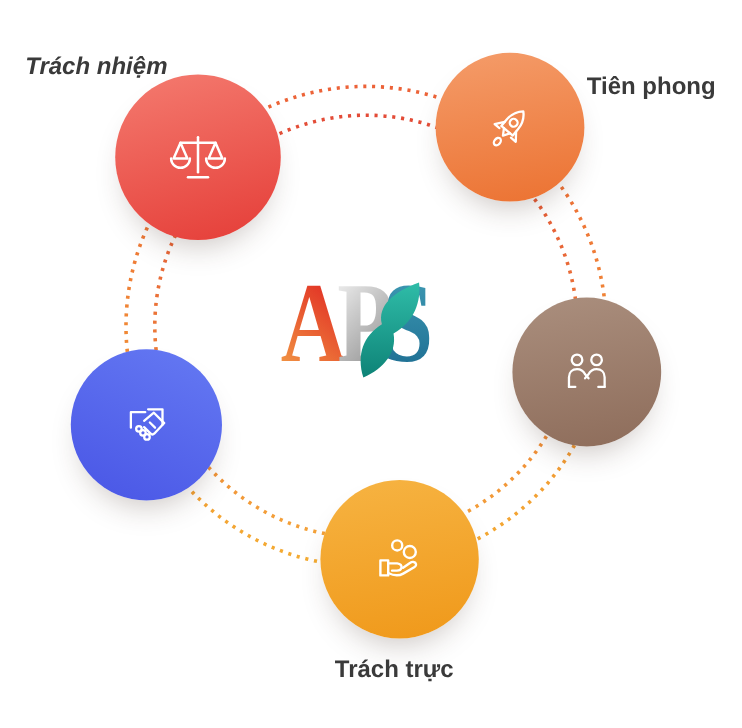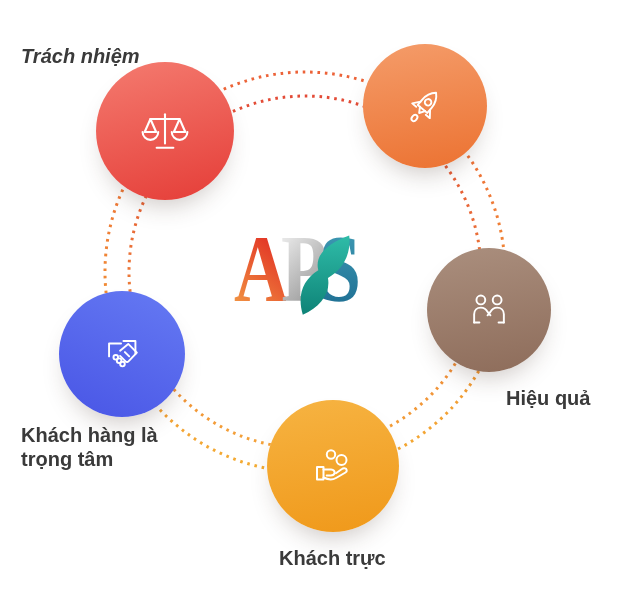--- a/index.html
+++ b/index.html
@@ -109,56 +109,55 @@
           <path d="M24,6 C28.5,10 30.5,15 30.5,21 L30.5,28 L17.5,28 L17.5,21 C17.5,15 19.5,10 24,6 Z"></path>
           <circle cx="24" cy="19" r="3.4"></circle>
           <path d="M17.5,23.5 L12,30.5 L17.5,30.5"></path>
           <path d="M30.5,23.5 L36,30.5 L30.5,30.5"></path>
           <path d="M20.5,28 L24,33.5 L27.5,28"></path>
         </g>
         <ellipse cx="13" cy="36.5" rx="2.6" ry="3.6" transform="rotate(40 13 36.5)"></ellipse>
       </svg>
     </span>
   </div>
+  <div class="value-label label-tien">Tiên phong</div>
 
   <div class="value-circle circle-brown">
     <span class="icon">
       <svg width="46" height="46" viewBox="0 0 48 48">
         <circle cx="15.5" cy="13.5" r="4.6"></circle>
         <circle cx="32.5" cy="13.5" r="4.6"></circle>
         <path d="M8.5,37 L8.5,28.5 C8.5,24 11.5,21.5 15.5,21.5 C19,21.5 21,23 22.5,26 L25.5,29.5"></path>
         <path d="M39.5,37 L39.5,28.5 C39.5,24 36.5,21.5 32.5,21.5 C29,21.5 27,23 25.5,26 L22.5,29.5"></path>
         <path d="M8.5,37 L14,37"></path>
         <path d="M34,37 L39.5,37"></path>
       </svg>
     </span>
   </div>
-  <div class="value-label label-hieu">Hiệu quả</div>
 
   <div class="value-circle circle-yellow">
     <span class="icon">
       <svg width="48" height="48" viewBox="0 0 48 48">
         <circle cx="22" cy="12.5" r="4.2"></circle>
         <circle cx="32.5" cy="18" r="5"></circle>
         <path d="M8,25 h6.5 v12.5 h-6.5 z"></path>
         <path d="M14.5,35.5 c5,2.5 9,2.5 12.5,0.5 l9.5,-5.5 c2,-1.2 1.5,-3.8 -0.8,-4.2 c-1,-0.2 -2,0.1 -2.8,0.7 l-6,4.2"></path>
         <path d="M14.5,27.5 h7.5 c2.8,0.3 4,1.8 3.5,3.8 c-0.4,1.6 -2,2.2 -3.8,2.2 h-4"></path>
       </svg>
     </span>
   </div>
-  <div class="value-label label-chinh">Khách trực</div>
+  <div class="value-label label-chinh">Trách trực</div>
 
   <div class="value-circle circle-blue">
     <span class="icon">
       <svg width="46" height="46" viewBox="0 0 48 48">
         <path d="M10.5,26.5 V13 h12.5"></path>
         <path d="M25.5,10.5 H38 v13.5"></path>
         <path d="M22,20.5 L30.5,13.5 L39.5,22.5 L31,31.5 C30,32.5 28.5,32.5 27.5,31.5 L22,26"></path>
         <path d="M27,22 l4.5,4.5"></path>
         <circle cx="17.5" cy="27.5" r="2.4"></circle>
         <circle cx="21" cy="31" r="2.4"></circle>
         <circle cx="24.5" cy="34.5" r="2.4"></circle>
       </svg>
     </span>
   </div>
-  <div class="value-label label-khach">Khách hàng là trọng tâm</div>
 
 </div>
 
 </body></html>

